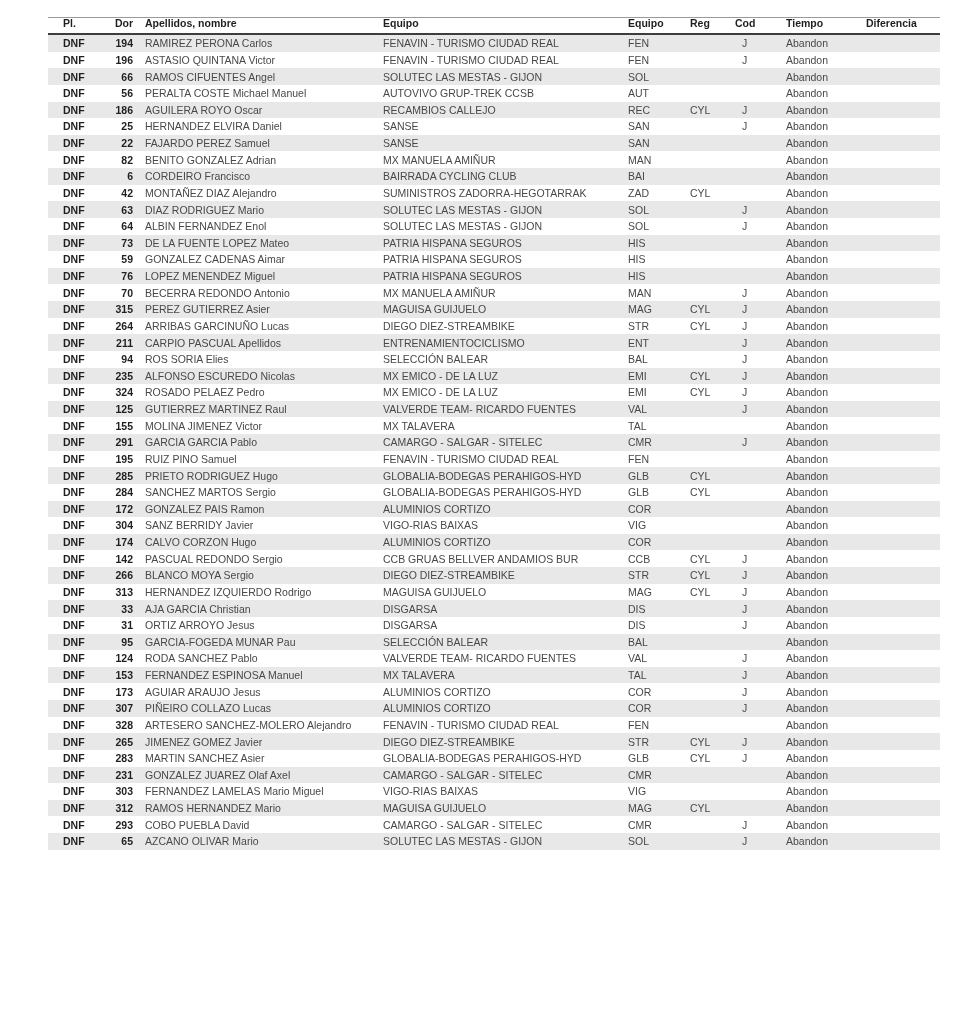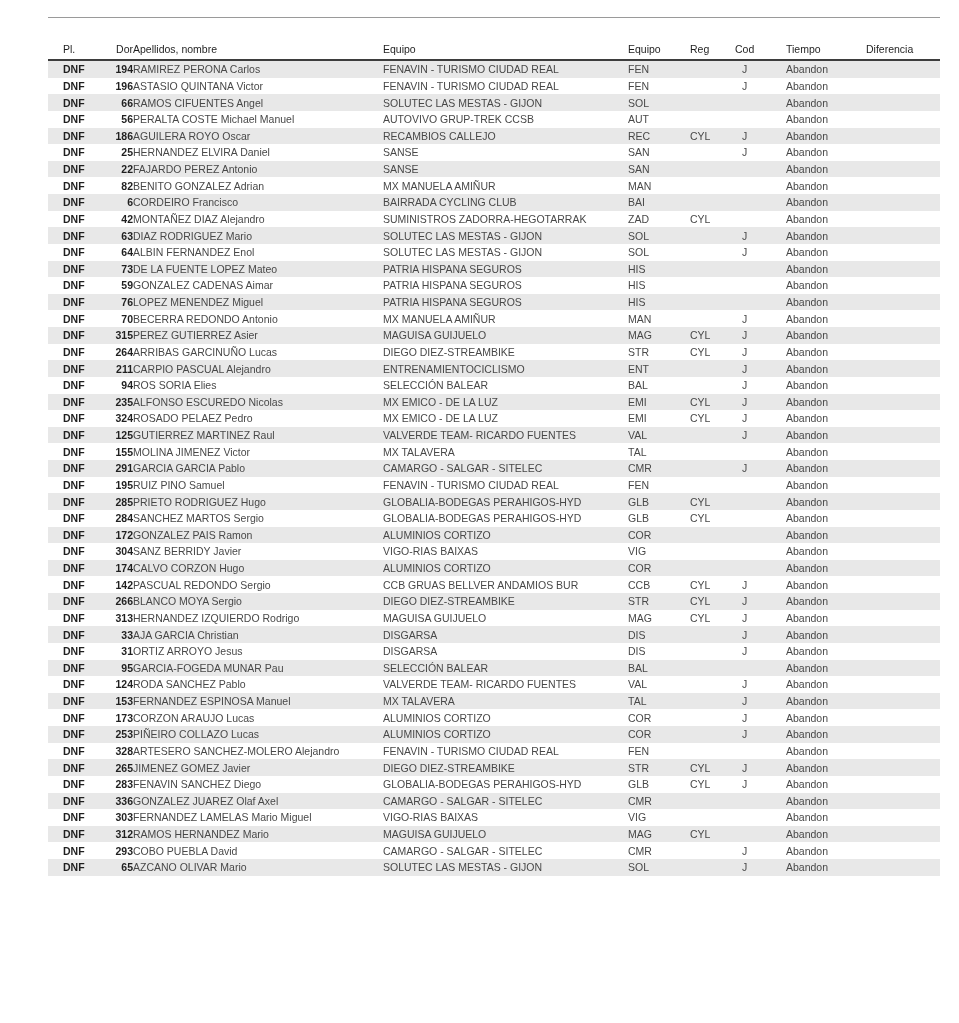--- a/index.html
+++ b/index.html
@@ -7,39 +7,39 @@
   body {
     width:959px; height:1023px; position:relative;
     font-family:"Liberation Sans", sans-serif;
     -webkit-font-smoothing:antialiased;
   }
   .results-table {
     position:absolute; left:48px; top:17px; width:892px;
   }
   .thead {
     display:flex; align-items:flex-end;
-    height:44px; padding-bottom:4px;
+    height:18px; padding-bottom:4px;
     border-top:1px solid #9a9a9a;
     border-bottom:2px solid #3d3d3d;
-    font-size:10.5px; font-weight:normal; color:#1f1f1f;
+    font-size:10.5px; font-weight:bold; color:#1f1f1f;
     white-space:nowrap;
   }
   .tbody { width:100%; }
   .trow {
     display:flex; align-items:center;
     height:16.63px;
     font-size:10.5px; color:#484848;
     white-space:nowrap;
     justify-content:space-between;
   }
   .trow.shaded { background:#e8e8e8; }
   .cell, .hcell { flex:none; overflow:visible; }
   .w-pl     { width:55px;  padding-left:15px; }
   .w-dor    { width:30px;  text-align:right; }
-  .w-name   { width:247px; }
+  .w-name   { width:247px; padding-left:12px; }
   .w-team   { width:246px; padding-left:3px; }
   .w-code   { width:62px;  padding-left:2px; }
   .w-reg    { width:43px;  padding-left:2px; }
   .w-cod    { width:53px;  padding-left:11px; }
   .w-tiempo { width:78px;  padding-left:2px; }
   .w-dif    { width:78px;  padding-left:4px; }
   .thead .w-cod { padding-left:4px; }
   .cell-pl, .cell-dor { font-weight:bold; color:#1f1f1f; }
 </style>
 </head>
@@ -120,21 +120,21 @@
         <div class="cell cell-team w-team">SANSE</div>
         <div class="cell cell-code w-code">SAN</div>
         <div class="cell cell-reg w-reg"></div>
         <div class="cell cell-cod w-cod">J</div>
         <div class="cell cell-tiempo w-tiempo">Abandon</div>
         <div class="cell cell-dif w-dif"></div>
       </div>
       <div class="trow shaded">
         <div class="cell cell-pl w-pl">DNF</div>
         <div class="cell cell-dor w-dor">22</div>
-        <div class="cell cell-name w-name">FAJARDO PEREZ Antonio</div>
+        <div class="cell cell-name w-name">FAJARDO PEREZ Samuel</div>
         <div class="cell cell-team w-team">SANSE</div>
         <div class="cell cell-code w-code">SAN</div>
         <div class="cell cell-reg w-reg"></div>
         <div class="cell cell-cod w-cod"></div>
         <div class="cell cell-tiempo w-tiempo">Abandon</div>
         <div class="cell cell-dif w-dif"></div>
       </div>
       <div class="trow">
         <div class="cell cell-pl w-pl">DNF</div>
         <div class="cell cell-dor w-dor">82</div>
@@ -252,21 +252,21 @@
         <div class="cell cell-team w-team">DIEGO DIEZ-STREAMBIKE</div>
         <div class="cell cell-code w-code">STR</div>
         <div class="cell cell-reg w-reg">CYL</div>
         <div class="cell cell-cod w-cod">J</div>
         <div class="cell cell-tiempo w-tiempo">Abandon</div>
         <div class="cell cell-dif w-dif"></div>
       </div>
       <div class="trow shaded">
         <div class="cell cell-pl w-pl">DNF</div>
         <div class="cell cell-dor w-dor">211</div>
-        <div class="cell cell-name w-name">CARPIO PASCUAL Alejandro</div>
+        <div class="cell cell-name w-name">CARPIO PASCUAL Apellidos</div>
         <div class="cell cell-team w-team">ENTRENAMIENTOCICLISMO</div>
         <div class="cell cell-code w-code">ENT</div>
         <div class="cell cell-reg w-reg"></div>
         <div class="cell cell-cod w-cod">J</div>
         <div class="cell cell-tiempo w-tiempo">Abandon</div>
         <div class="cell cell-dif w-dif"></div>
       </div>
       <div class="trow">
         <div class="cell cell-pl w-pl">DNF</div>
         <div class="cell cell-dor w-dor">94</div>
@@ -483,31 +483,31 @@
         <div class="cell cell-team w-team">MX TALAVERA</div>
         <div class="cell cell-code w-code">TAL</div>
         <div class="cell cell-reg w-reg"></div>
         <div class="cell cell-cod w-cod">J</div>
         <div class="cell cell-tiempo w-tiempo">Abandon</div>
         <div class="cell cell-dif w-dif"></div>
       </div>
       <div class="trow">
         <div class="cell cell-pl w-pl">DNF</div>
         <div class="cell cell-dor w-dor">173</div>
-        <div class="cell cell-name w-name">CORZON ARAUJO Lucas</div>
+        <div class="cell cell-name w-name">AGUIAR ARAUJO Jesus</div>
         <div class="cell cell-team w-team">ALUMINIOS CORTIZO</div>
         <div class="cell cell-code w-code">COR</div>
         <div class="cell cell-reg w-reg"></div>
         <div class="cell cell-cod w-cod">J</div>
         <div class="cell cell-tiempo w-tiempo">Abandon</div>
         <div class="cell cell-dif w-dif"></div>
       </div>
       <div class="trow shaded">
         <div class="cell cell-pl w-pl">DNF</div>
-        <div class="cell cell-dor w-dor">253</div>
+        <div class="cell cell-dor w-dor">307</div>
         <div class="cell cell-name w-name">PIÑEIRO COLLAZO Lucas</div>
         <div class="cell cell-team w-team">ALUMINIOS CORTIZO</div>
         <div class="cell cell-code w-code">COR</div>
         <div class="cell cell-reg w-reg"></div>
         <div class="cell cell-cod w-cod">J</div>
         <div class="cell cell-tiempo w-tiempo">Abandon</div>
         <div class="cell cell-dif w-dif"></div>
       </div>
       <div class="trow">
         <div class="cell cell-pl w-pl">DNF</div>
@@ -527,31 +527,31 @@
         <div class="cell cell-team w-team">DIEGO DIEZ-STREAMBIKE</div>
         <div class="cell cell-code w-code">STR</div>
         <div class="cell cell-reg w-reg">CYL</div>
         <div class="cell cell-cod w-cod">J</div>
         <div class="cell cell-tiempo w-tiempo">Abandon</div>
         <div class="cell cell-dif w-dif"></div>
       </div>
       <div class="trow">
         <div class="cell cell-pl w-pl">DNF</div>
         <div class="cell cell-dor w-dor">283</div>
-        <div class="cell cell-name w-name">FENAVIN SANCHEZ Diego</div>
+        <div class="cell cell-name w-name">MARTIN SANCHEZ Asier</div>
         <div class="cell cell-team w-team">GLOBALIA-BODEGAS PERAHIGOS-HYD</div>
         <div class="cell cell-code w-code">GLB</div>
         <div class="cell cell-reg w-reg">CYL</div>
         <div class="cell cell-cod w-cod">J</div>
         <div class="cell cell-tiempo w-tiempo">Abandon</div>
         <div class="cell cell-dif w-dif"></div>
       </div>
       <div class="trow shaded">
         <div class="cell cell-pl w-pl">DNF</div>
-        <div class="cell cell-dor w-dor">336</div>
+        <div class="cell cell-dor w-dor">231</div>
         <div class="cell cell-name w-name">GONZALEZ JUAREZ Olaf Axel</div>
         <div class="cell cell-team w-team">CAMARGO - SALGAR - SITELEC</div>
         <div class="cell cell-code w-code">CMR</div>
         <div class="cell cell-reg w-reg"></div>
         <div class="cell cell-cod w-cod"></div>
         <div class="cell cell-tiempo w-tiempo">Abandon</div>
         <div class="cell cell-dif w-dif"></div>
       </div>
       <div class="trow">
         <div class="cell cell-pl w-pl">DNF</div>

